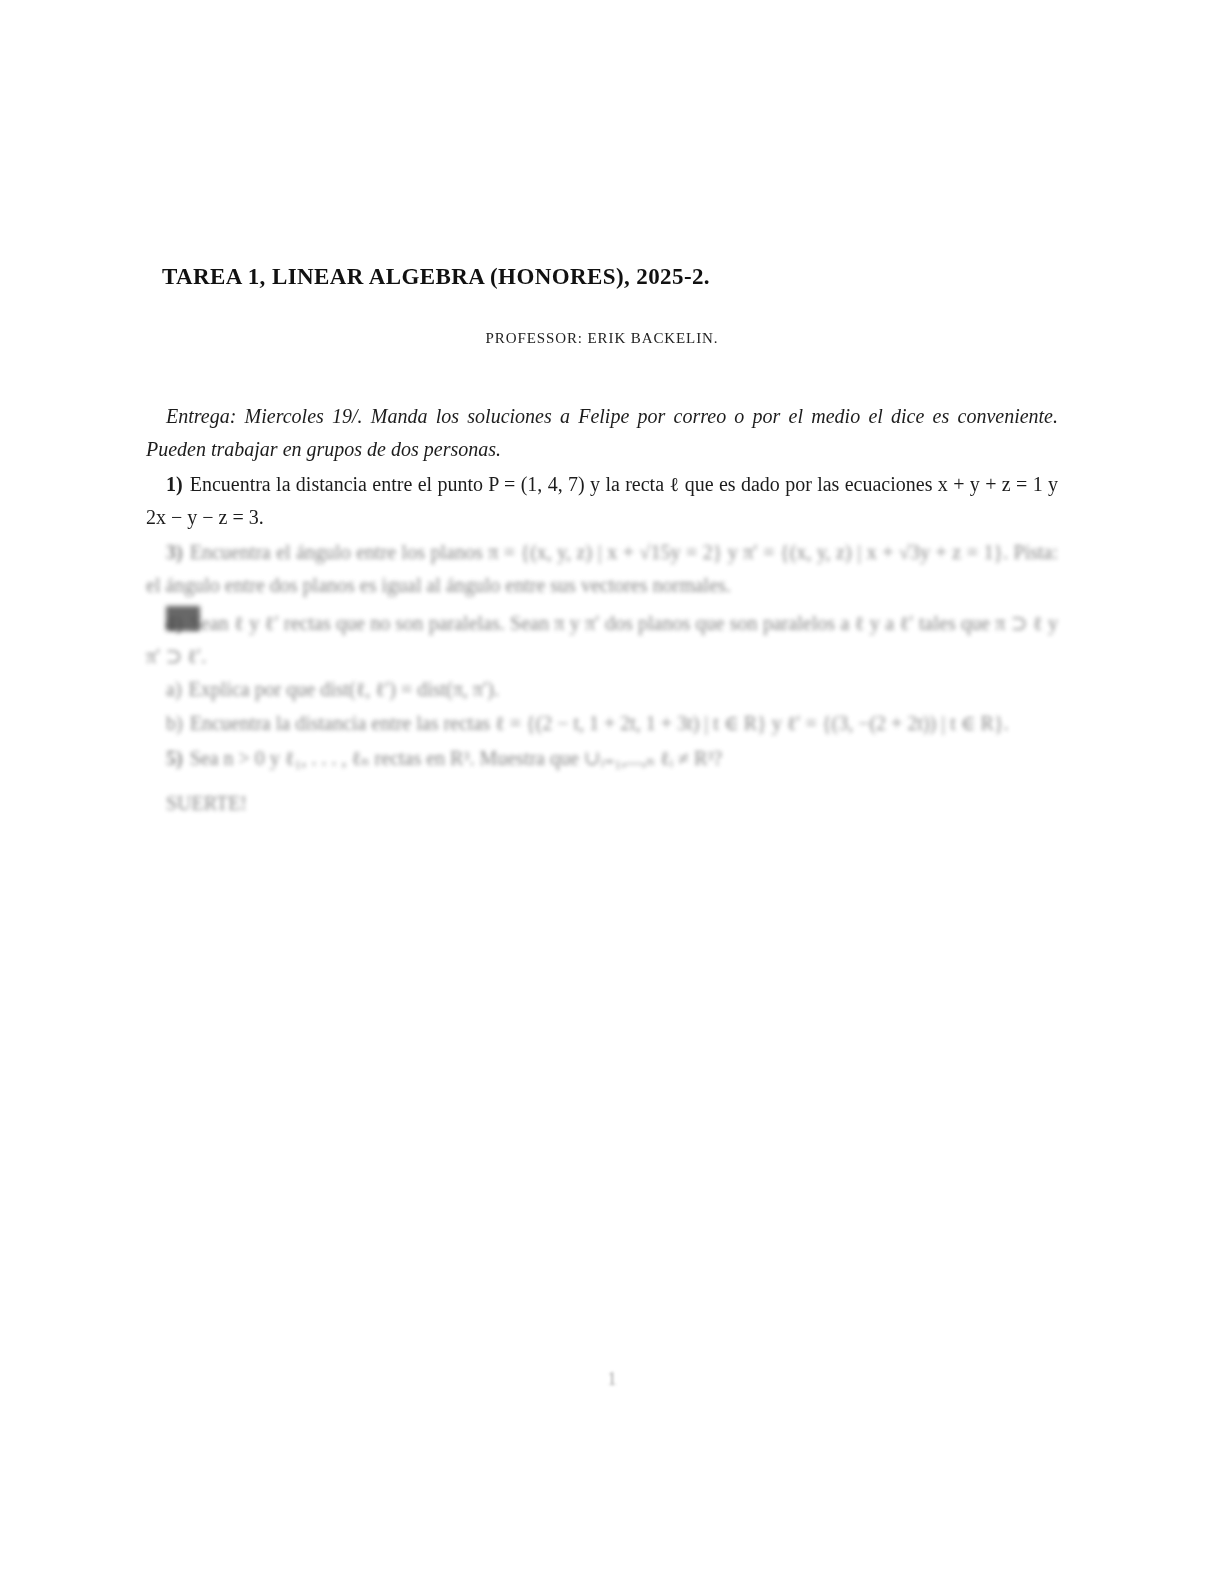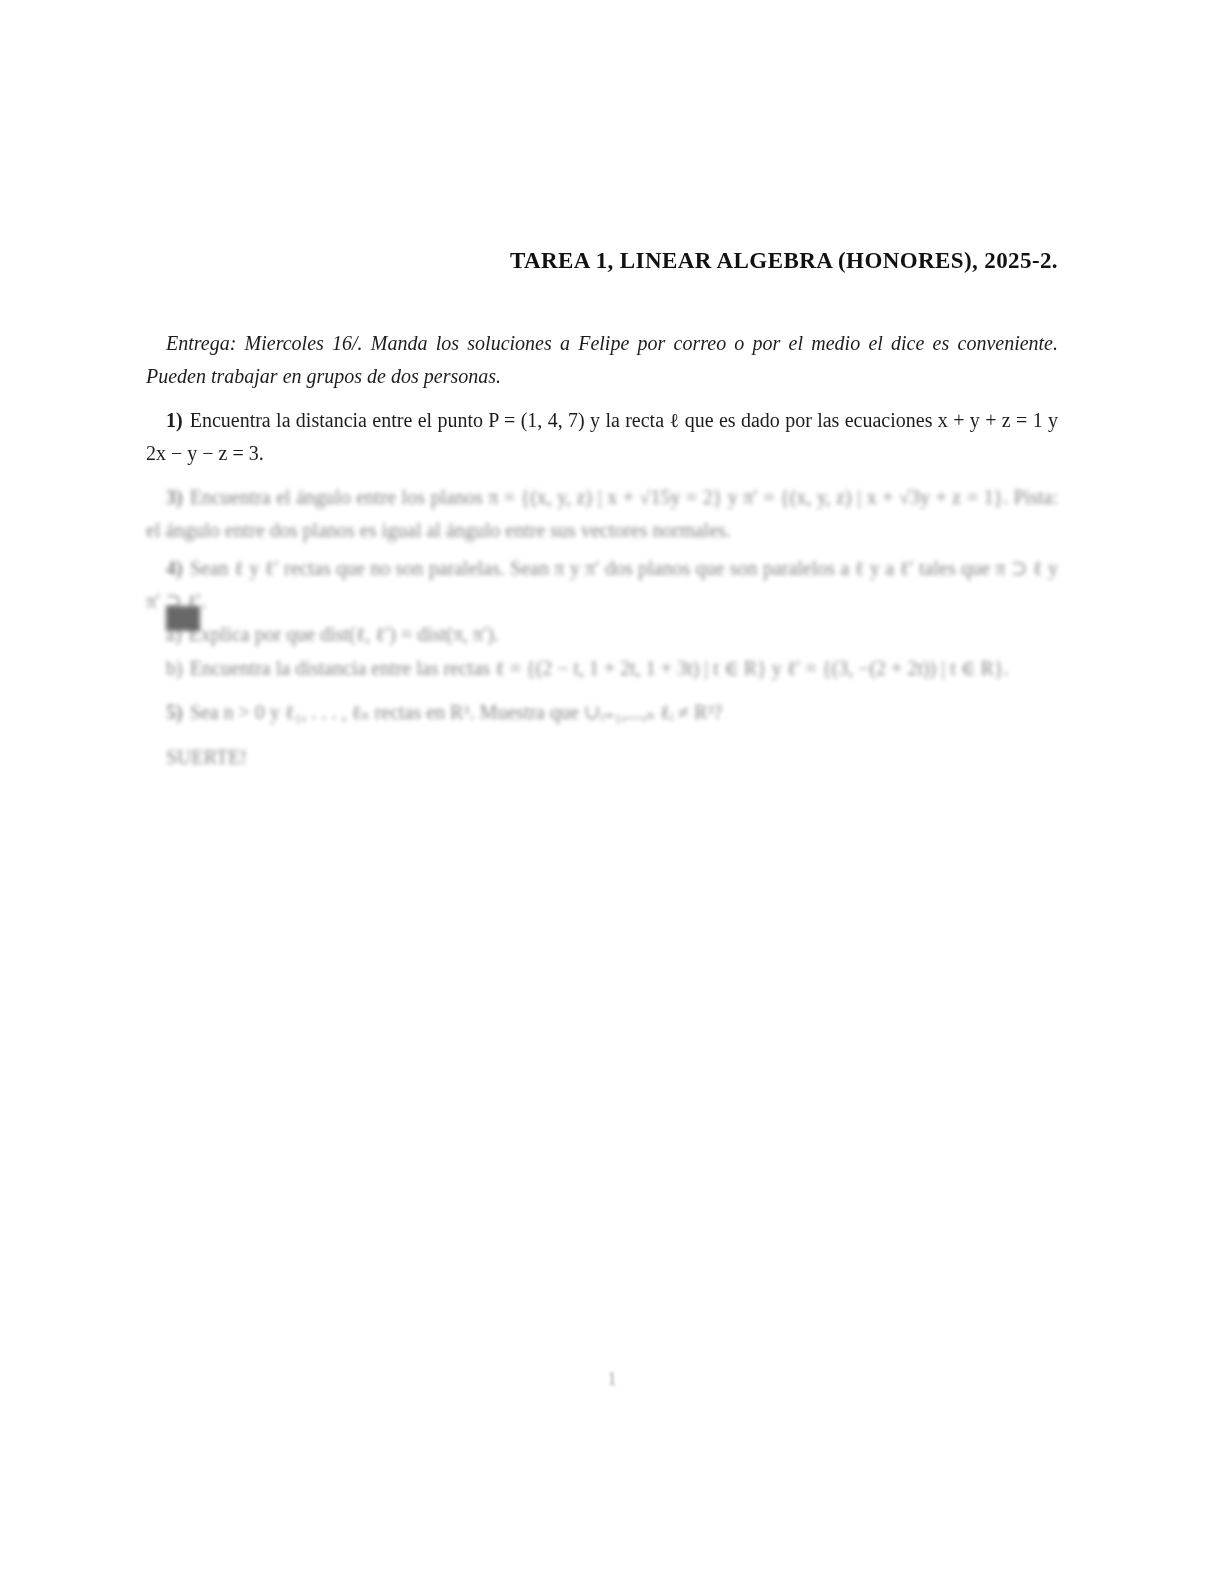--- a/index.html
+++ b/index.html
@@ -17,23 +17,23 @@
   }
   .content {
     position: absolute;
     left: 146px;
     top: 248px;
     width: 912px;
   }
   .doc-title {
     font-size: 23px;
     font-weight: bold;
-    text-align: right;
+    text-align: left;
     letter-spacing: 0.4px;
-    margin: 0;
+    margin: 16px;
     color: #111111;
   }
   .professor-line {
     font-size: 15px;
     text-align: center;
     letter-spacing: 0.9px;
     margin-top: 40px;
     color: #222222;
   }
   .para {
@@ -48,21 +48,21 @@
     font-style: italic;
   }
   .plabel {
     font-weight: bold;
     margin-right: 7px;
   }
   .plabel-sub {
     font-weight: normal;
     margin-right: 7px;
   }
-  .gap-sm { margin-top: 12px; }
+  .gap-sm { margin-top: 3px; }
   .gap-md { margin-top: 6px; }
   .gap-lg { margin-top: 12px; }
   .blurred {
     color: #666666;
     filter: blur(2.2px);
     opacity: 0.78;
   }
   .blur-artifact {
     position: absolute;
     left: 166px;
@@ -85,22 +85,23 @@
     opacity: 0.75;
   }
 </style>
 </head>
 <body>
 
 <div class="content">
 
   <h1 class="doc-title">TAREA 1, LINEAR ALGEBRA (HONORES), 2025-2.</h1>
 
+  <div class="professor-line">PROFESSOR: ERIK BACKELIN.</div>
 
-  <p class="para intro-para">Entrega: Miercoles 16/. Manda los soluciones a Felipe por correo o por el medio el dice es conveniente. Pueden trabajar en grupos de dos personas.</p>
+  <p class="para intro-para">Entrega: Miercoles 19/. Manda los soluciones a Felipe por correo o por el medio el dice es conveniente. Pueden trabajar en grupos de dos personas.</p>
 
   <p class="para gap-sm"><span class="plabel">1)</span><span>Encuentra la distancia entre el punto P = (1, 4, 7) y la recta ℓ que es dado por las ecuaciones x + y + z = 1 y 2x − y − z = 3.</span></p>
 
 
   <p class="para gap-sm blurred"><span class="plabel">3)</span><span>Encuentra el ángulo entre los planos π = {(x, y, z) | x + √15y = 2} y π′ = {(x, y, z) | x + √3y + z = 1}. Pista: el ángulo entre dos planos es igual al ángulo entre sus vectores normales.</span></p>
 
   <p class="para gap-md blurred"><span class="plabel">4)</span><span>Sean ℓ y ℓ′ rectas que no son paralelas. Sean π y π′ dos planos que son paralelos a ℓ y a ℓ′ tales que π ⊃ ℓ y π′ ⊃ ℓ′.</span></p>
 
   <p class="para blurred"><span class="plabel-sub">a)</span><span>Explica por que dist(ℓ, ℓ′) = dist(π, π′).</span></p>
 

